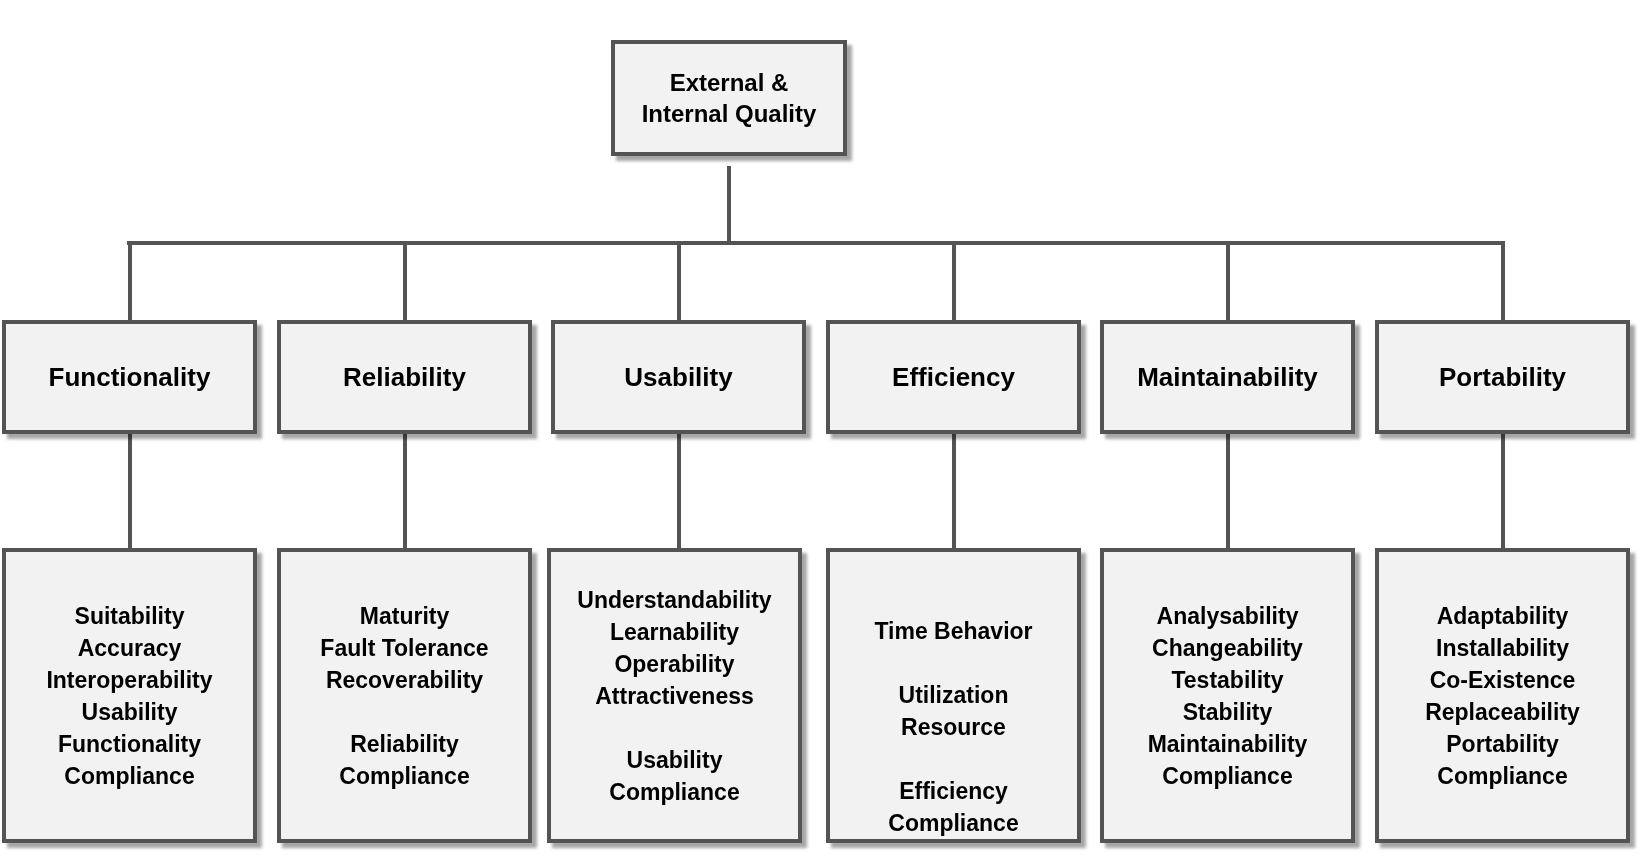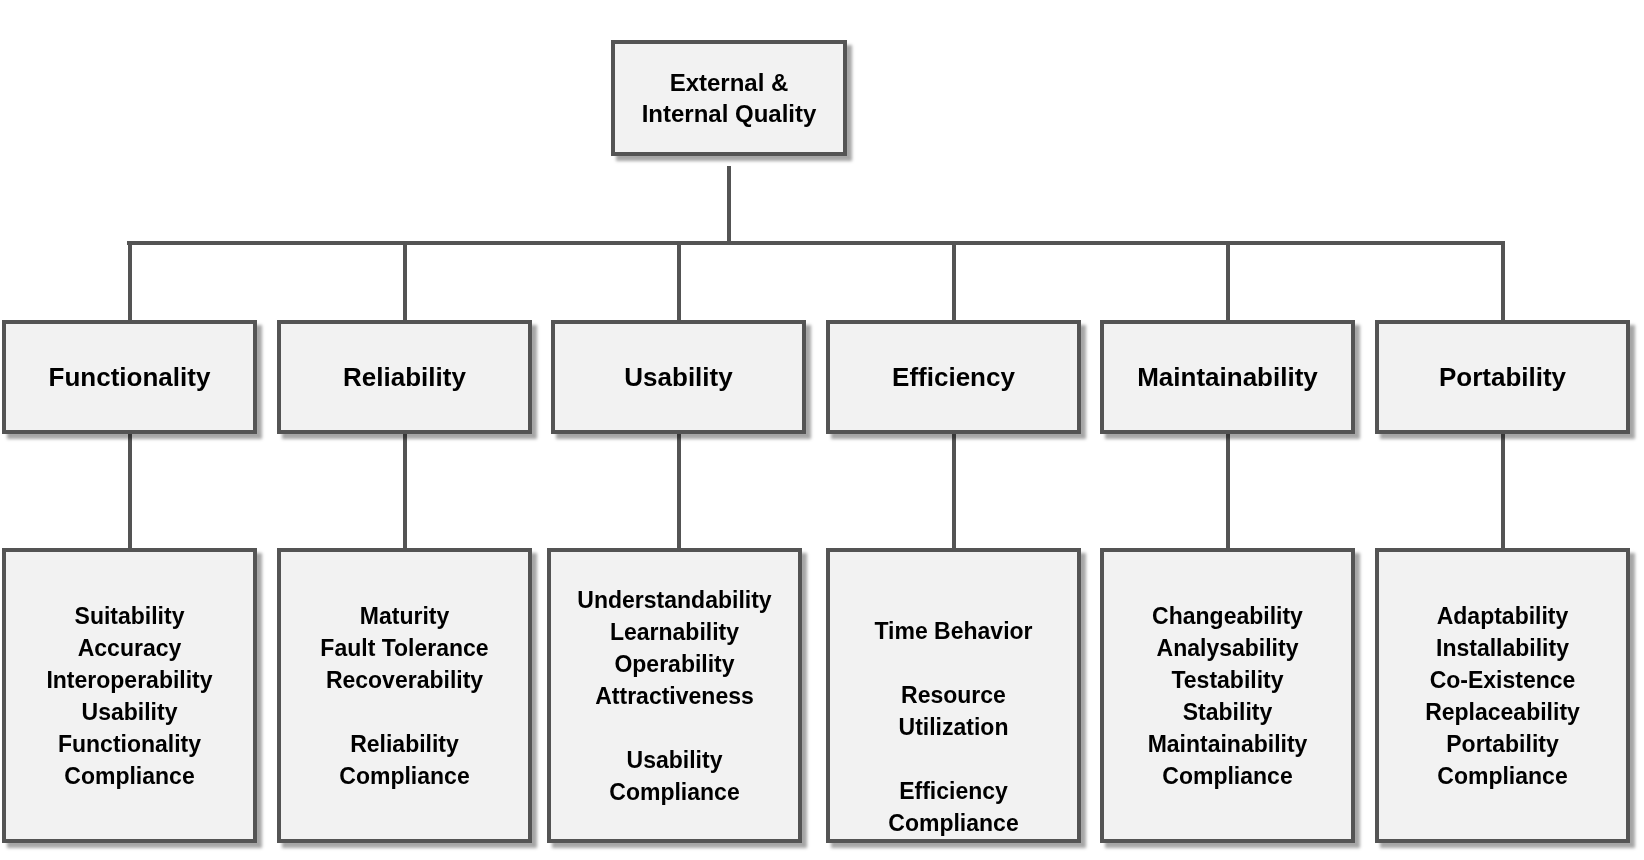--- a/index.html
+++ b/index.html
@@ -96,36 +96,36 @@
       </div>
       <div class="connector v" style="left: 951.5px; top: 241px; width: 4px; height: 81px;"></div>
       <div class="connector v" style="left: 951.5px; top: 432px; width: 4px; height: 118px;"></div>
       <div class="node category-node" style="left: 826px;">
         <span>Efficiency</span>
       </div>
       <div class="node leaf-node" style="left: 826px; align-items: flex-end;">
         <div class="leaf-lines">
           <div class="leaf-line">Time Behavior</div>
           <div class="leaf-line"></div>
+          <div class="leaf-line">Utilization</div>
           <div class="leaf-line">Resource</div>
-          <div class="leaf-line">Utilization</div>
           <div class="leaf-line"></div>
           <div class="leaf-line">Efficiency</div>
           <div class="leaf-line">Compliance</div>
         </div>
       </div>
       <div class="connector v" style="left: 1225.5px; top: 241px; width: 4px; height: 81px;"></div>
       <div class="connector v" style="left: 1225.5px; top: 432px; width: 4px; height: 118px;"></div>
       <div class="node category-node" style="left: 1100px;">
         <span>Maintainability</span>
       </div>
       <div class="node leaf-node" style="left: 1100px;">
         <div class="leaf-lines">
+          <div class="leaf-line">Analysability</div>
           <div class="leaf-line">Changeability</div>
-          <div class="leaf-line">Analysability</div>
           <div class="leaf-line">Testability</div>
           <div class="leaf-line">Stability</div>
           <div class="leaf-line">Maintainability</div>
           <div class="leaf-line">Compliance</div>
         </div>
       </div>
       <div class="connector v" style="left: 1500.5px; top: 241px; width: 4px; height: 81px;"></div>
       <div class="connector v" style="left: 1500.5px; top: 432px; width: 4px; height: 118px;"></div>
       <div class="node category-node" style="left: 1375px;">
         <span>Portability</span>

